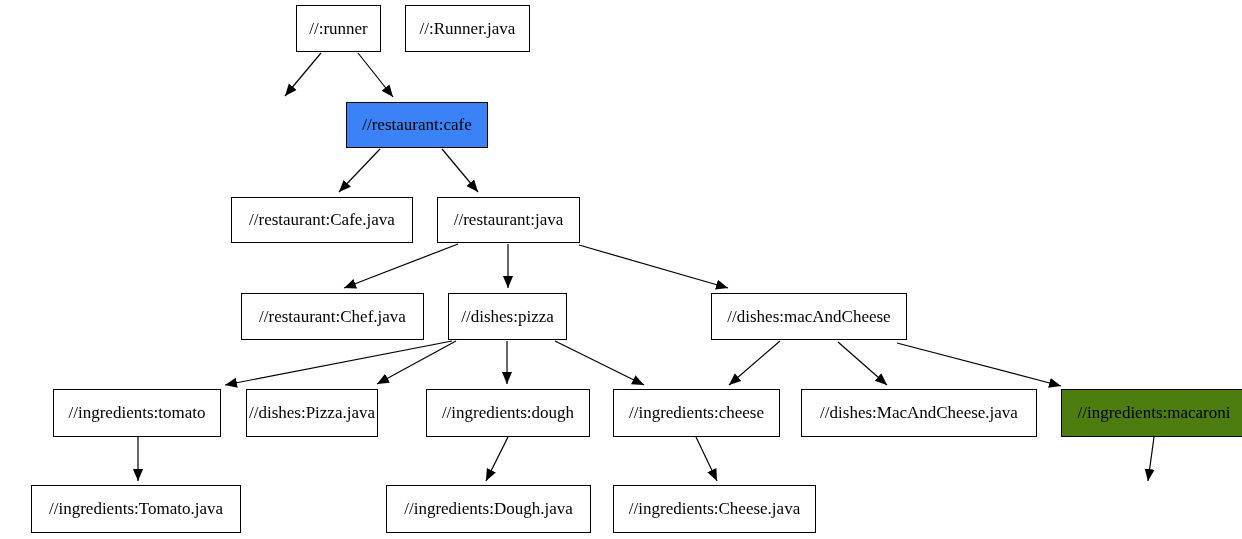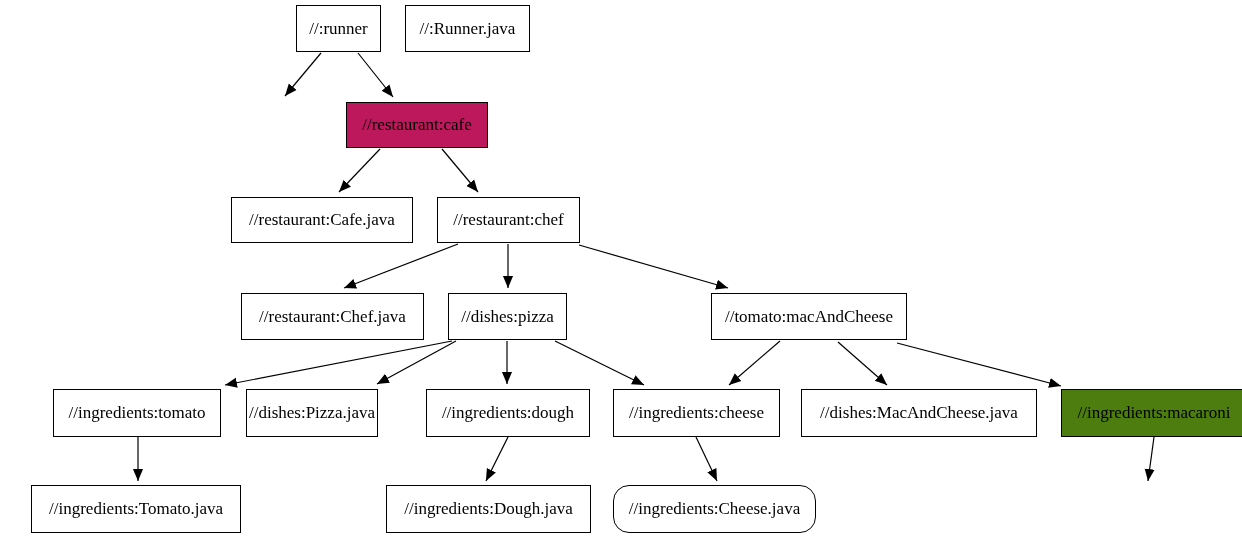--- a/index.html
+++ b/index.html
@@ -63,28 +63,28 @@
         <line x1="869" y1="343" x2="1033" y2="386" stroke="#000000" stroke-width="1.2" marker-end="url(#arrowhead)"></line>
         <line x1="110" y1="437" x2="110" y2="481" stroke="#000000" stroke-width="1.2" marker-end="url(#arrowhead)"></line>
         <line x1="480" y1="437" x2="458" y2="481" stroke="#000000" stroke-width="1.2" marker-end="url(#arrowhead)"></line>
         <line x1="668" y1="437" x2="689" y2="481" stroke="#000000" stroke-width="1.2" marker-end="url(#arrowhead)"></line>
         <line x1="1126" y1="437" x2="1120" y2="481" stroke="#000000" stroke-width="1.2" marker-end="url(#arrowhead)"></line>
       </g>
   </svg>
 
 <div class="node" style="left: 268px; top: 5px; width: 85px; height: 47px; border-color: rgb(0, 0, 0); background: rgb(255, 255, 255); color: rgb(0, 0, 0);">//:runner</div>
     <div class="node" style="left: 377px; top: 5px; width: 125px; height: 47px; border-color: rgb(0, 0, 0); background: rgb(255, 255, 255); color: rgb(0, 0, 0);">//:Runner.java</div>
-    <div class="node" style="left: 318px; top: 102px; width: 142px; height: 46px; border-color: rgb(0, 0, 0); background: #be185d; color: rgb(0, 0, 0);">//restaurant:cafe</div>
+    <div class="node" style="left: 318px; top: 102px; width: 142px; height: 46px; border-color: rgb(0, 0, 0); background: #3b82f6; color: rgb(0, 0, 0);">//restaurant:cafe</div>
     <div class="node" style="left: 203px; top: 197px; width: 182px; height: 46px; border-color: rgb(0, 0, 0); background: rgb(255, 255, 255); color: rgb(0, 0, 0);">//restaurant:Cafe.java</div>
-    <div class="node" style="left: 409px; top: 197px; width: 143px; height: 46px; border-color: rgb(0, 0, 0); background: rgb(255, 255, 255); color: rgb(0, 0, 0);">//restaurant:chef</div>
+    <div class="node" style="left: 409px; top: 197px; width: 143px; height: 46px; border-color: rgb(0, 0, 0); background: rgb(255, 255, 255); color: rgb(0, 0, 0);">//restaurant:java</div>
     <div class="node" style="left: 213px; top: 293px; width: 183px; height: 47px; border-color: rgb(0, 0, 0); background: rgb(255, 255, 255); color: rgb(0, 0, 0);">//restaurant:Chef.java</div>
     <div class="node" style="left: 420px; top: 293px; width: 119px; height: 47px; border-color: rgb(0, 0, 0); background: rgb(255, 255, 255); color: rgb(0, 0, 0);">//dishes:pizza</div>
-    <div class="node" style="left: 683px; top: 293px; width: 196px; height: 47px; border-color: rgb(0, 0, 0); background: rgb(255, 255, 255); color: rgb(0, 0, 0);">//tomato:macAndCheese</div>
+    <div class="node" style="left: 683px; top: 293px; width: 196px; height: 47px; border-color: rgb(0, 0, 0); background: rgb(255, 255, 255); color: rgb(0, 0, 0);">//dishes:macAndCheese</div>
     <div class="node" style="left: 25px; top: 389px; width: 168px; height: 48px; border-color: rgb(0, 0, 0); background: rgb(255, 255, 255); color: rgb(0, 0, 0);">//ingredients:tomato</div>
     <div class="node" style="left: 218px; top: 389px; width: 132px; height: 48px; border-color: rgb(0, 0, 0); background: rgb(255, 255, 255); color: rgb(0, 0, 0);">//dishes:Pizza.java</div>
     <div class="node" style="left: 398px; top: 389px; width: 164px; height: 48px; border-color: rgb(0, 0, 0); background: rgb(255, 255, 255); color: rgb(0, 0, 0);">//ingredients:dough</div>
     <div class="node" style="left: 585px; top: 389px; width: 167px; height: 48px; border-color: rgb(0, 0, 0); background: rgb(255, 255, 255); color: rgb(0, 0, 0);">//ingredients:cheese</div>
     <div class="node" style="left: 773px; top: 389px; width: 236px; height: 48px; border-color: rgb(0, 0, 0); background: rgb(255, 255, 255); color: rgb(0, 0, 0);">//dishes:MacAndCheese.java</div>
     <div class="node" style="left: 1033px; top: 389px; width: 186px; height: 48px; border-color: rgb(0, 0, 0); background: #4d7c0f; color: rgb(0, 0, 0);">//ingredients:macaroni</div>
     <div class="node" style="left: 3px; top: 485px; width: 210px; height: 48px; border-color: rgb(0, 0, 0); background: rgb(255, 255, 255); color: rgb(0, 0, 0);">//ingredients:Tomato.java</div>
     <div class="node" style="left: 358px; top: 485px; width: 205px; height: 48px; border-color: rgb(0, 0, 0); background: rgb(255, 255, 255); color: rgb(0, 0, 0);">//ingredients:Dough.java</div>
-    <div class="node" style="left: 585px; top: 485px; width: 203px; height: 48px; border-color: rgb(0, 0, 0); background: rgb(255, 255, 255); color: rgb(0, 0, 0); border-radius: 16px;">//ingredients:Cheese.java</div>
+    <div class="node" style="left: 585px; top: 485px; width: 203px; height: 48px; border-color: rgb(0, 0, 0); background: rgb(255, 255, 255); color: rgb(0, 0, 0);">//ingredients:Cheese.java</div>
   </div>
 
 </body></html>

